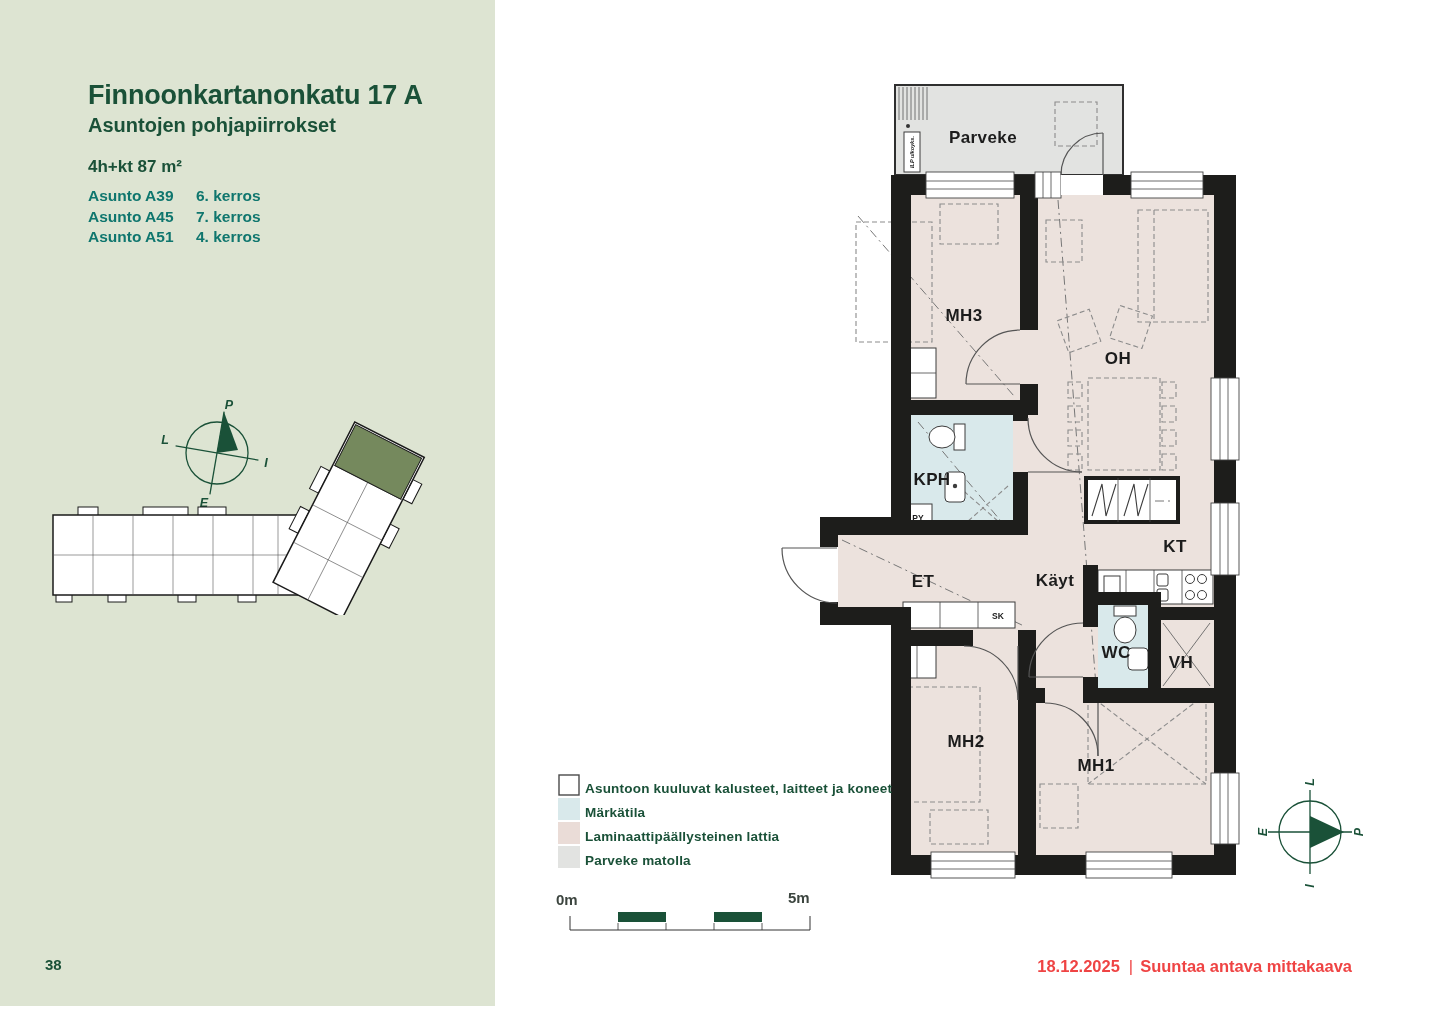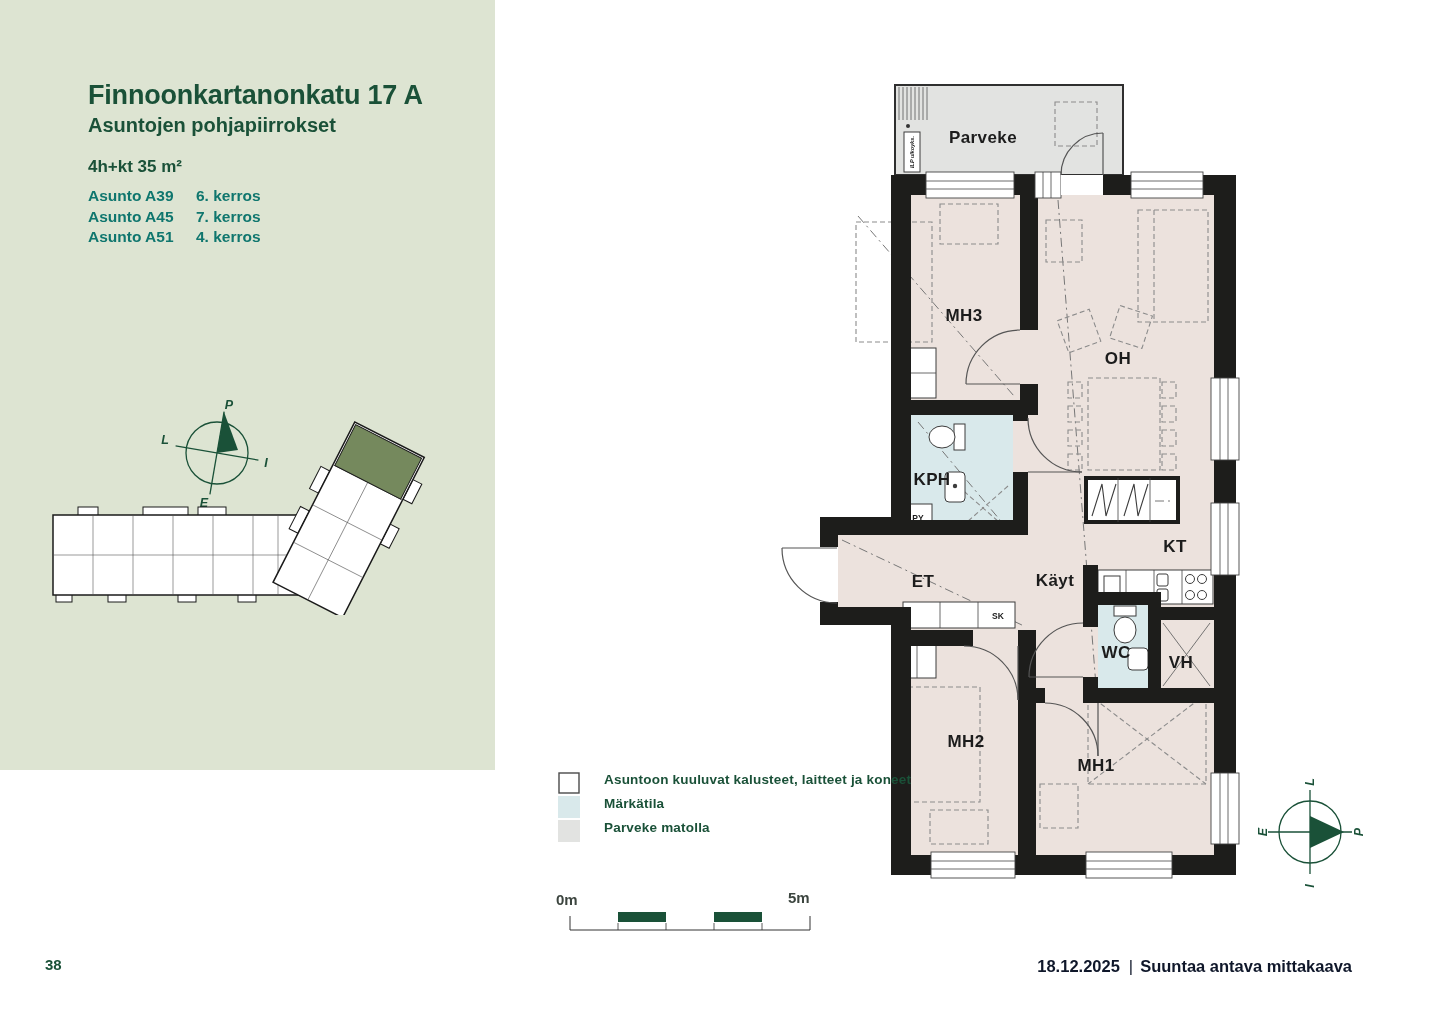--- a/index.html
+++ b/index.html
@@ -1,28 +1,28 @@
 <!DOCTYPE html>
 <html><head>
 <meta charset="utf-8">
 <style>
   html,body{margin:0;padding:0}
   body{width:1440px;height:1018px;position:relative;background:#ffffff;
        font-family:"Liberation Sans",sans-serif;overflow:hidden}
-  .sidebar{position:absolute;left:0;top:0;width:495px;height:770px;background:#dde4d2}
+  .sidebar{position:absolute;left:0;top:0;width:495px;height:1006px;background:#dde4d2}
   .title{position:absolute;left:88px;top:80px;font-size:27px;font-weight:700;color:#1a5138;letter-spacing:-.2px}
   .subtitle{position:absolute;left:88px;top:114px;font-size:20px;font-weight:700;color:#1a5138}
   .unit-type{position:absolute;left:88px;top:157px;font-size:17px;font-weight:700;color:#1a5138}
   .apt-list{position:absolute;left:88px;top:186px;font-size:15.5px;font-weight:600;color:#0f766e;line-height:20.5px}
   .apt-row{display:grid;grid-template-columns:108px auto}
   .page-number{position:absolute;left:45px;top:956px;font-size:15px;font-weight:700;color:#1a5138}
   .legend{position:absolute;left:558px;top:772px}
-  .legend-row{display:flex;align-items:flex-start;height:24px;gap:24px}
+  .legend-row{display:flex;align-items:flex-end;height:24px;gap:5px}
   .legend-label{font-size:13.5px;font-weight:600;color:#1a5138;letter-spacing:.2px}
-  .footer{position:absolute;right:88px;top:957px;font-size:16.5px;font-weight:700;color:#0f172a;display:flex;align-items:flex-start}
+  .footer{position:absolute;right:88px;top:957px;font-size:16.5px;font-weight:700;color:#ef4444;display:flex;align-items:flex-start}
   .footer .sep{font-weight:300;padding:0 7px 0 9px}
   svg{position:absolute}
   .dashed{fill:none;stroke:#8b8b8b;stroke-width:1.1;stroke-dasharray:5 3}
   .fixture{fill:#ffffff;stroke:#3c3c3c;stroke-width:1}
   .door{fill:none;stroke:#555555;stroke-width:1.2}
   .dashdot{fill:none;stroke:#777777;stroke-width:1;stroke-dasharray:9 4 2 4}
   .winline{stroke:#444444;stroke-width:.8}
   .winbox{fill:#ffffff;stroke:#444444;stroke-width:.9}
   .room-label{font:600 17px "Liberation Sans",sans-serif;fill:#1c1c1c;text-anchor:middle;letter-spacing:.4px}
   .tiny-label{font:700 8.5px "Liberation Sans",sans-serif;fill:#1c1c1c;text-anchor:middle}
@@ -33,21 +33,21 @@
   .compass-stroke{fill:none;stroke:#1a5138;stroke-width:1.3}
   .compass-label{font:italic 700 12.5px "Liberation Sans",sans-serif;fill:#1a5138;text-anchor:middle}
   .scale-text{font:600 15px "Liberation Sans",sans-serif;fill:#3c453f}
 </style>
 </head>
 <body>
 
 <div class="sidebar">
   <div class="title">Finnoonkartanonkatu 17 A</div>
   <div class="subtitle">Asuntojen pohjapiirrokset</div>
-  <div class="unit-type">4h+kt 35 m²</div>
+  <div class="unit-type">4h+kt 87 m²</div>
 
   <div class="apt-list">
     <div class="apt-row">
       <span>Asunto A39</span>
       <span>6. kerros</span>
     </div>
     <div class="apt-row">
       <span>Asunto A45</span>
       <span>7. kerros</span>
     </div>
@@ -313,20 +313,26 @@
     <span class="legend-label">Asuntoon kuuluvat kalusteet, laitteet ja koneet</span>
   </div>
   <div class="legend-row">
     <svg width="22" height="22" style="position:static">
       <rect x="0" y="0" width="22" height="22" fill="#d9e9eb"></rect>
     </svg>
     <span class="legend-label">Märkätila</span>
   </div>
   <div class="legend-row">
     <svg width="22" height="22" style="position:static">
+      <rect x="0" y="0" width="22" height="22" fill="#eadcd7"></rect>
+    </svg>
+    <span class="legend-label">Laminaattipäällysteinen lattia</span>
+  </div>
+  <div class="legend-row">
+    <svg width="22" height="22" style="position:static">
       <rect x="0" y="0" width="22" height="22" fill="#e2e3e1"></rect>
     </svg>
     <span class="legend-label">Parveke matolla</span>
   </div>
 </div>
 
 <svg style="left:548px;top:886px" width="280" height="55" viewBox="0 0 280 55">
   <text class="scale-text" x="8" y="19">0m</text>
   <text class="scale-text" x="240" y="17">5m</text>
   <line x1="22" y1="44" x2="262" y2="44" stroke="#333" stroke-width="1"></line>

